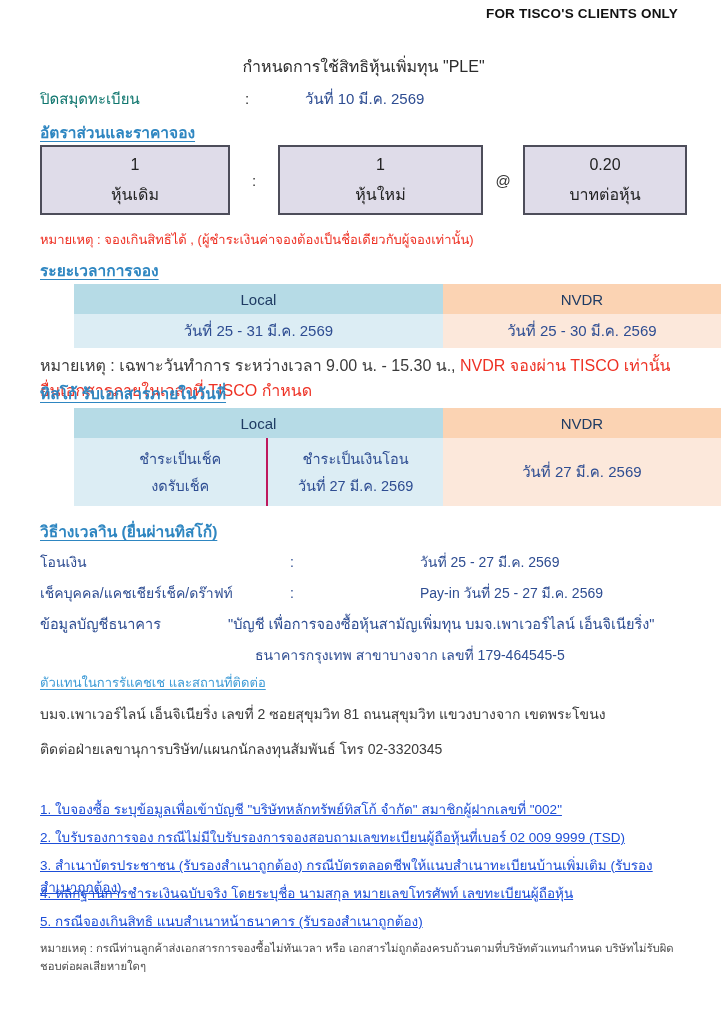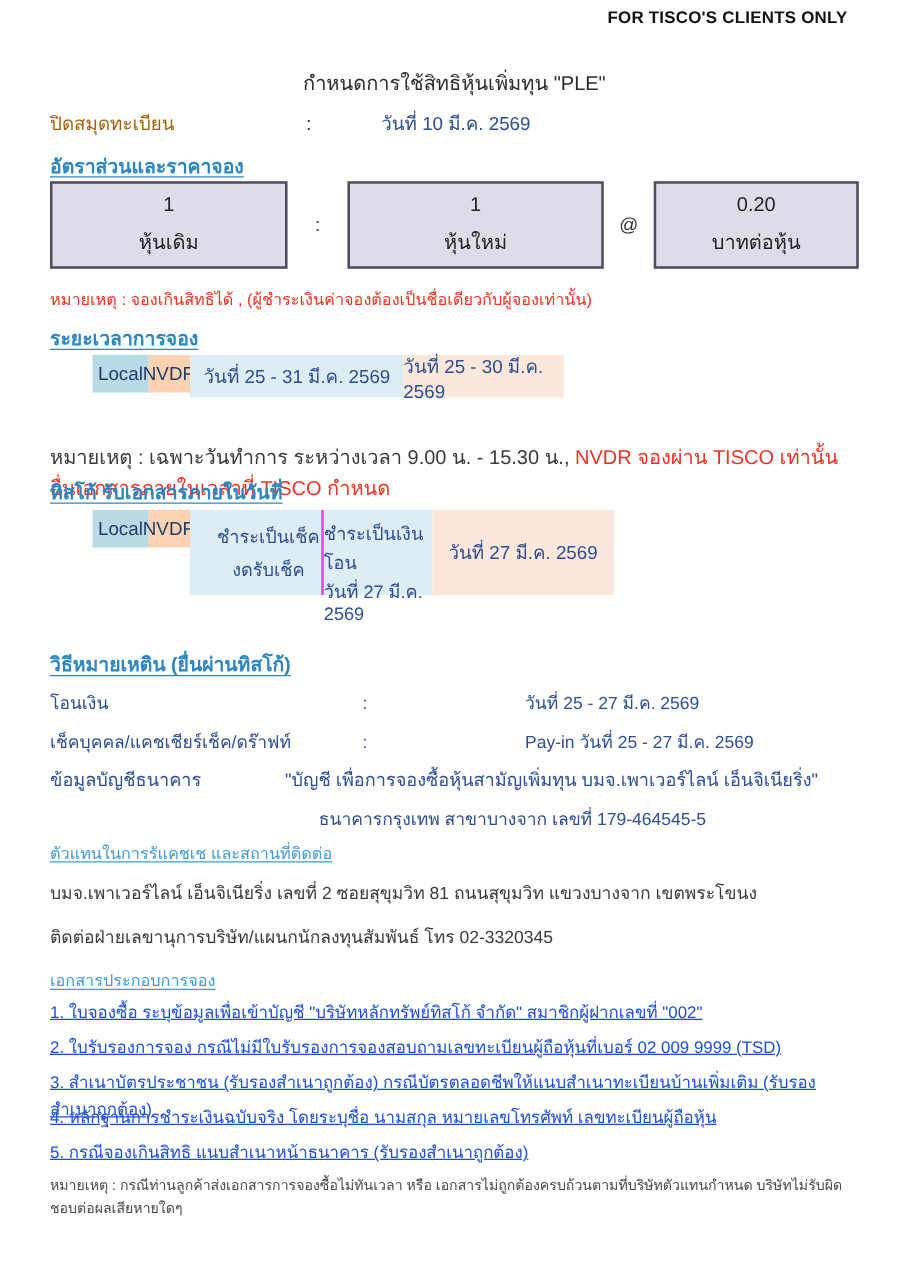--- a/index.html
+++ b/index.html
@@ -9,49 +9,49 @@
 
   .client-note{position:absolute;top:6px;right:46px;left:auto;width:auto;
                font-size:13.5px;font-weight:700;color:#111;letter-spacing:.2px;}
   .doc-title{top:54px;text-align:center;font-size:16px;color:#2b2b2b;}
 
   .navy{color:#2e4d92;}
   .black-t{color:#3a3a3a;}
   .red-t{color:#ee3124;}
 
   .kv{display:flex;align-items:baseline;font-size:15px;}
-  .kv .k{width:205px;color:#a16207;}
+  .kv .k{width:205px;color:#0f766e;}
   .kv .c{width:60px;color:#2f2f2f;}
 
   .sec-h{font-size:15.5px;color:#2e86c1;text-decoration:underline;text-underline-offset:3px;font-weight:700;}
   .sec-h-sm{font-size:13px;color:#3e9bd6;text-decoration:underline;text-underline-offset:2px;}
 
   .ratio-row{top:145px;height:70px;display:flex;align-items:stretch;}
   .ratio-box{background:#dfdce9;border:2px solid #4d4d5a;display:flex;flex-direction:column;
              align-items:center;justify-content:center;font-size:16px;color:#222;line-height:1.85;box-sizing:border-box;}
   .rb1{width:190px;} .rb2{width:205px;} .rb3{width:164px;}
   .ratio-sep{display:flex;align-items:center;justify-content:center;font-size:15px;color:#333;}
   .rs1{width:48px;} .rs2{width:40px;}
 
   .note{font-size:13px;}
   .note-sm{font-size:16px;}
 
-  .tbl{display:flex;flex-direction:row;font-size:15px;padding-left:34px;}
+  .tbl{display:flex;flex-direction:column;font-size:15px;padding-left:34px;}
   .trow{display:flex;}
   .cell{display:flex;align-items:center;justify-content:center;box-sizing:border-box;}
   .w-local{width:57%;} .w-nvdr{width:43%;}
   .hdr-blue{background:#b6dbe6;color:#1f3b63;}
   .hdr-orange{background:#fbd3b3;color:#1f3b63;}
   .row-blue{background:#dcedf4;color:#2e4d92;}
   .row-orange{background:#fce8db;color:#2e4d92;}
   .h30{height:30px;} .h34{height:34px;} .h68{height:68px;}
   .sub-split{display:flex;width:57%;}
   .sub-cell{width:50%;display:flex;flex-direction:column;align-items:center;justify-content:space-around;
             padding:7px 0;box-sizing:border-box;font-size:14.5px;}
-  .sub-divider{border-right:2px solid #d946ef;margin-left:20px;}
+  .sub-divider{border-right:2px solid #be185d;margin-left:20px;}
 
   .pay-row{display:flex;align-items:baseline;font-size:14px;}
   .pay-row .k{width:250px;}
   .pay-row .c{width:130px;}
   .bank-row{display:flex;align-items:baseline;font-size:14.5px;}
   .bank-row .k{width:188px;}
   .bank-detail{padding-left:215px;font-size:14px;}
 
   .body-line{font-size:14px;color:#3a3a3a;}
   .doc-items{font-size:13.5px;color:#1d4ed8;text-decoration:underline;}
@@ -126,21 +126,21 @@
         </div>
         <div class="sub-cell">
           <div>ชำระเป็นเงินโอน</div>
           <div>วันที่ 27 มี.ค. 2569</div>
         </div>
       </div>
       <div class="cell w-nvdr row-orange">วันที่ 27 มี.ค. 2569</div>
     </div>
   </div>
 
-  <div class="abs sec-h" style="top:519px;">วิธีหมายเหติน (ยื่นผ่านทิสโก้)</div>
+  <div class="abs sec-h" style="top:519px;">วิธีางเวลาิน (ยื่นผ่านทิสโก้)</div>
 
   <div class="abs pay-row navy" style="top:551px;">
     <span class="k">โอนเงิน</span>
     <span class="c">:</span>
     <span>วันที่ 25 - 27 มี.ค. 2569</span>
   </div>
 
   <div class="abs pay-row navy" style="top:582px;">
     <span class="k">เช็คบุคคล/แคชเชียร์เช็ค/ดร๊าฟท์</span>
     <span class="c">:</span>
@@ -151,21 +151,20 @@
     <span class="k">ข้อมูลบัญชีธนาคาร</span>
     <span>"บัญชี เพื่อการจองซื้อหุ้นสามัญเพิ่มทุน บมจ.เพาเวอร์ไลน์ เอ็นจิเนียริ่ง"</span>
   </div>
   <div class="abs bank-detail navy" style="top:644px;">ธนาคารกรุงเทพ สาขาบางจาก เลขที่ 179-464545-5</div>
 
   <div class="abs sec-h-sm" style="top:672px;">ตัวแทนในการรัแคชเช และสถานที่ติดต่อ</div>
 
   <div class="abs body-line" style="top:703px;">บมจ.เพาเวอร์ไลน์ เอ็นจิเนียริ่ง เลขที่ 2 ซอยสุขุมวิท 81 ถนนสุขุมวิท แขวงบางจาก เขตพระโขนง</div>
   <div class="abs body-line" style="top:738px;">ติดต่อฝ่ายเลขานุการบริษัท/แผนกนักลงทุนสัมพันธ์ โทร 02-3320345</div>
 
-  <div class="abs sec-h-sm" style="top:774px;">เอกสารประกอบการจอง</div>
 
   <div class="abs doc-items" style="top:798px;">
     <div class="item">1. ใบจองซื้อ ระบุข้อมูลเพื่อเข้าบัญชี "บริษัทหลักทรัพย์ทิสโก้ จำกัด" สมาชิกผู้ฝากเลขที่ "002"</div>
     <div class="item">2. ใบรับรองการจอง กรณีไม่มีใบรับรองการจองสอบถามเลขทะเบียนผู้ถือหุ้นที่เบอร์ 02 009 9999 (TSD)</div>
     <div class="item">3. สำเนาบัตรประชาชน (รับรองสำเนาถูกต้อง) กรณีบัตรตลอดชีพให้แนบสำเนาทะเบียนบ้านเพิ่มเติม (รับรองสำเนาถูกต้อง)</div>
     <div class="item">4. หลักฐานการชำระเงินฉบับจริง โดยระบุชื่อ นามสกุล หมายเลขโทรศัพท์ เลขทะเบียนผู้ถือหุ้น</div>
     <div class="item">5. กรณีจองเกินสิทธิ แนบสำเนาหน้าธนาคาร (รับรองสำเนาถูกต้อง)</div>
   </div>
 
   <div class="abs footer-note" style="top:939px;">หมายเหตุ : กรณีท่านลูกค้าส่งเอกสารการจองซื้อไม่ทันเวลา หรือ เอกสารไม่ถูกต้องครบถ้วนตามที่บริษัทตัวแทนกำหนด บริษัทไม่รับผิดชอบต่อผลเสียหายใดๆ</div>

